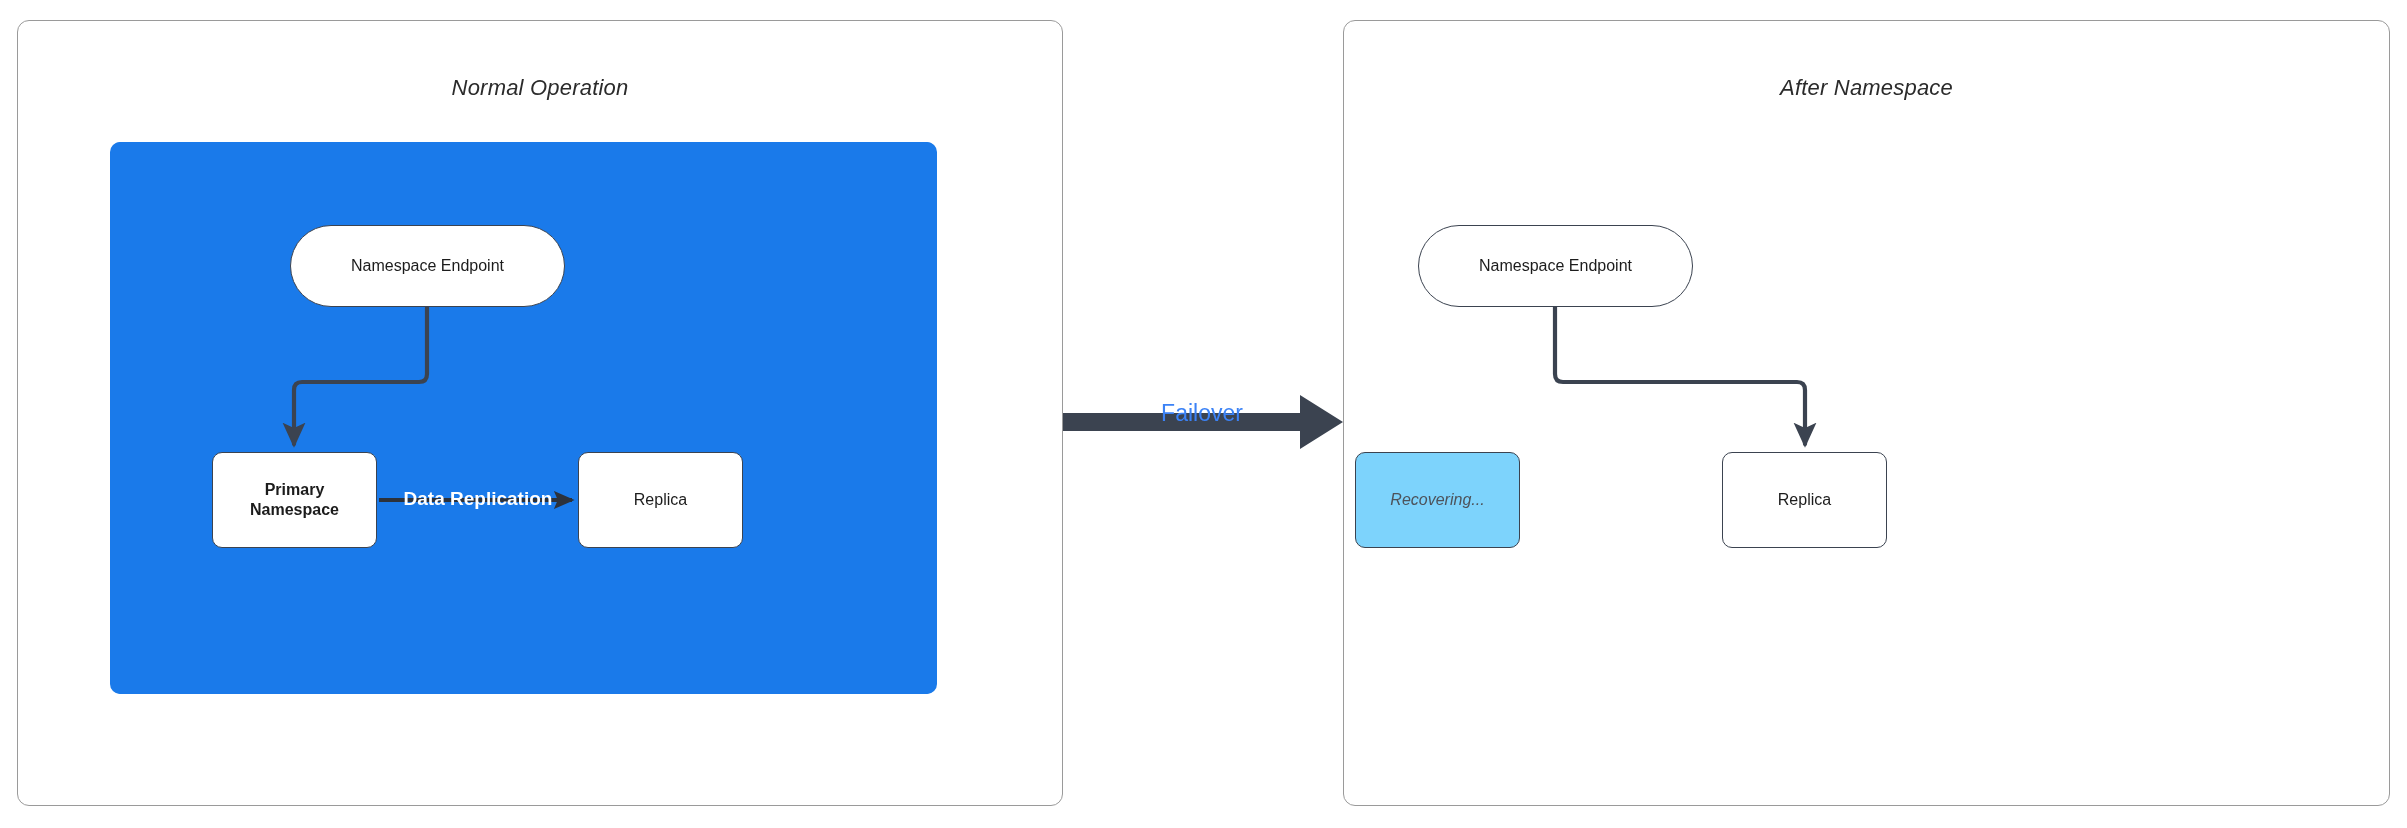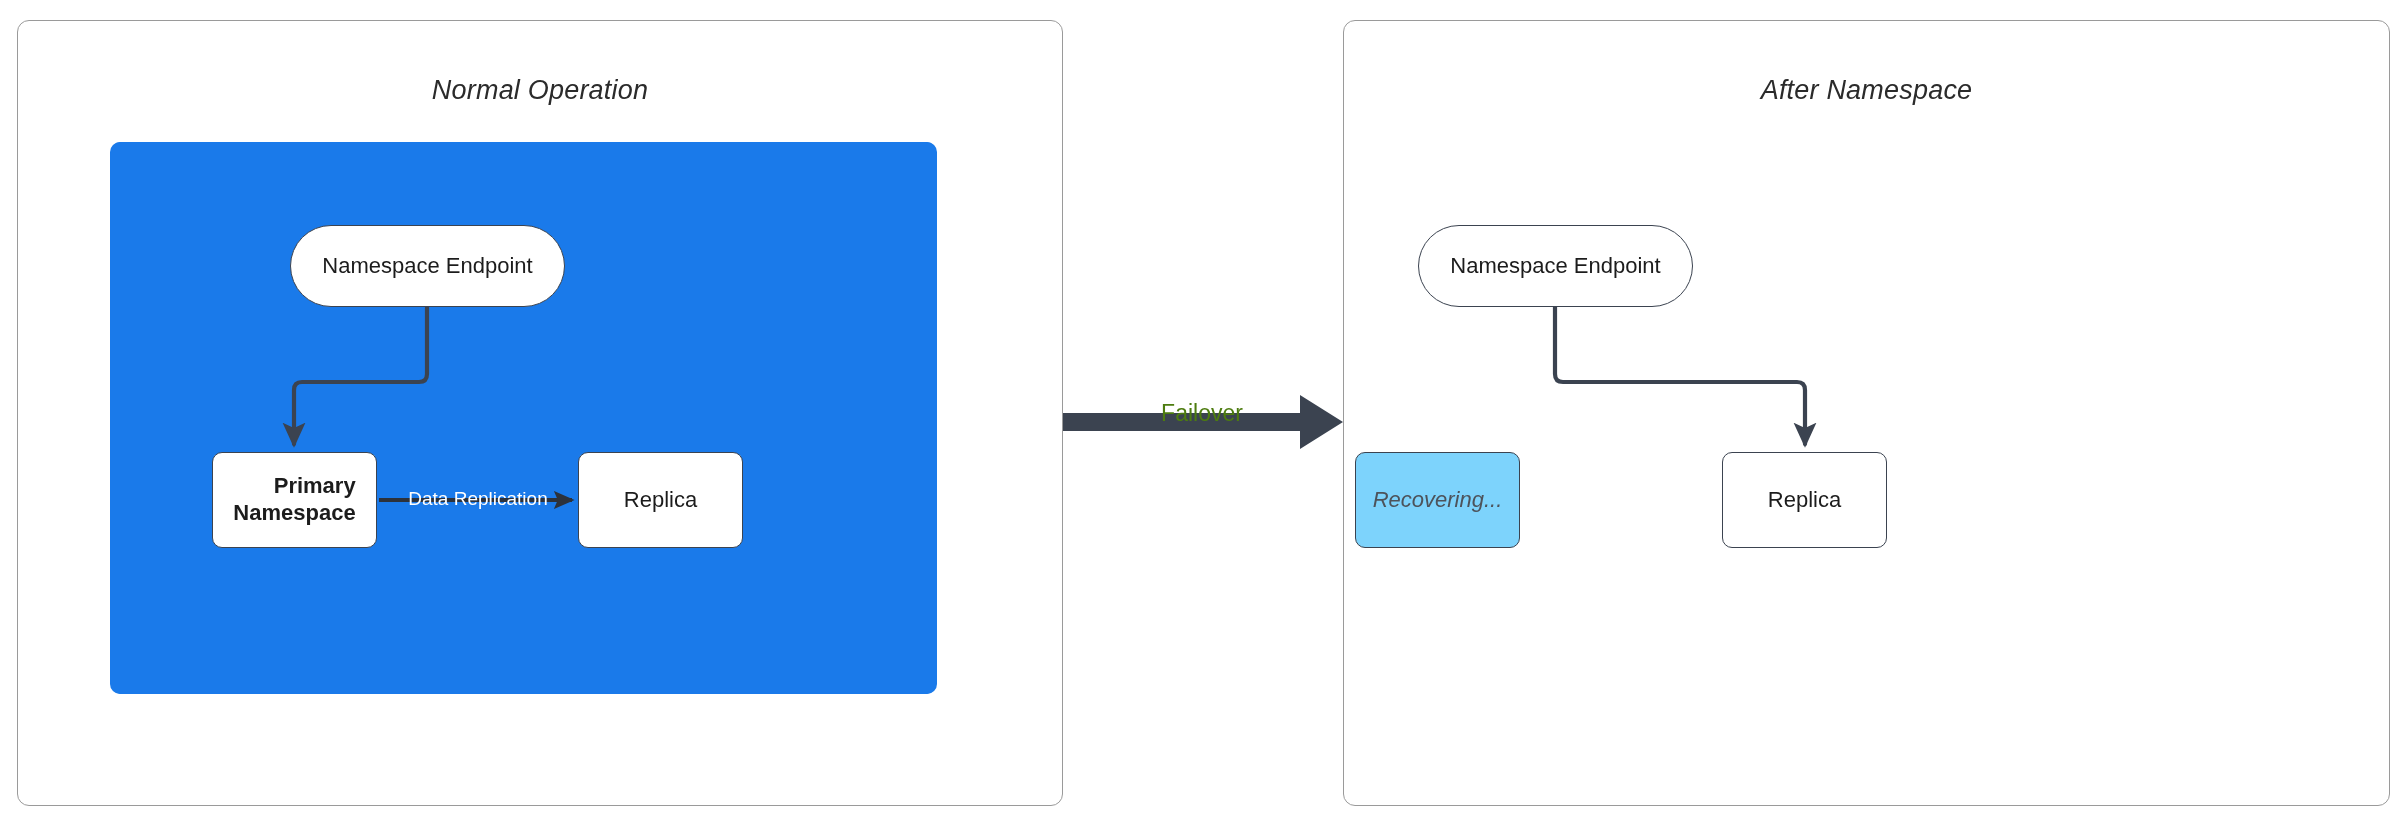--- a/index.html
+++ b/index.html
@@ -32,21 +32,21 @@
   #panel-left  { left: 17px;   top: 20px; width: 1046px; height: 786px; }
   #panel-right { left: 1343px; top: 20px; width: 1047px; height: 786px; }
 
   .panel-title {
     position: absolute;
     top: 54px;
     left: 0;
     width: 100%;
     text-align: center;
     font-style: italic;
-    font-size: 27px;
+    font-size: 22px;
     color: #2b2b2b;
     letter-spacing: 0.2px;
   }
 
   
   .blue-region {
     position: absolute;
     background: #1a7aea;
     border-radius: 10px;
     box-sizing: border-box;
@@ -54,23 +54,23 @@
   #blue-left  { left: 111px; top: 142px; width: 826px; height: 552px; }
   #blue-right { left: 110px; top: 142px; width: 826px; height: 552px; }
 
   
   .node {
     position: absolute;
     box-sizing: border-box;
     display: flex;
     align-items: center;
     justify-content: center;
-    text-align: right;
+    text-align: center;
     color: #1c1c1c;
-    font-size: 22px;
+    font-size: 16px;
     line-height: 1.22;
     background: #ffffff;
     border: 1.8px solid #3b4350;
   }
   .node.pill {
     border-radius: 120px;
   }
   .node.box {
     border-radius: 10px;
   }
@@ -104,27 +104,27 @@
   .edge-label {
     position: absolute;
     font-size: 19px;
     white-space: nowrap;
     transform: translate(-50%, -50%);
   }
   #label-data-replication {
     left: 478px;
     top: 499px;
     color: #ffffff;
-    font-weight: normal;
+    font-weight: bold;
     font-size: 19px;
   }
   #label-failover {
     left: 1202px;
     top: 413px;
-    color: #4d7c0f;
+    color: #3b82f6;
     font-weight: normal;
     font-size: 23px;
   }
 </style>
 </head>
 <body>
 
 <div id="stage">
 
   <div class="panel" id="panel-left">

